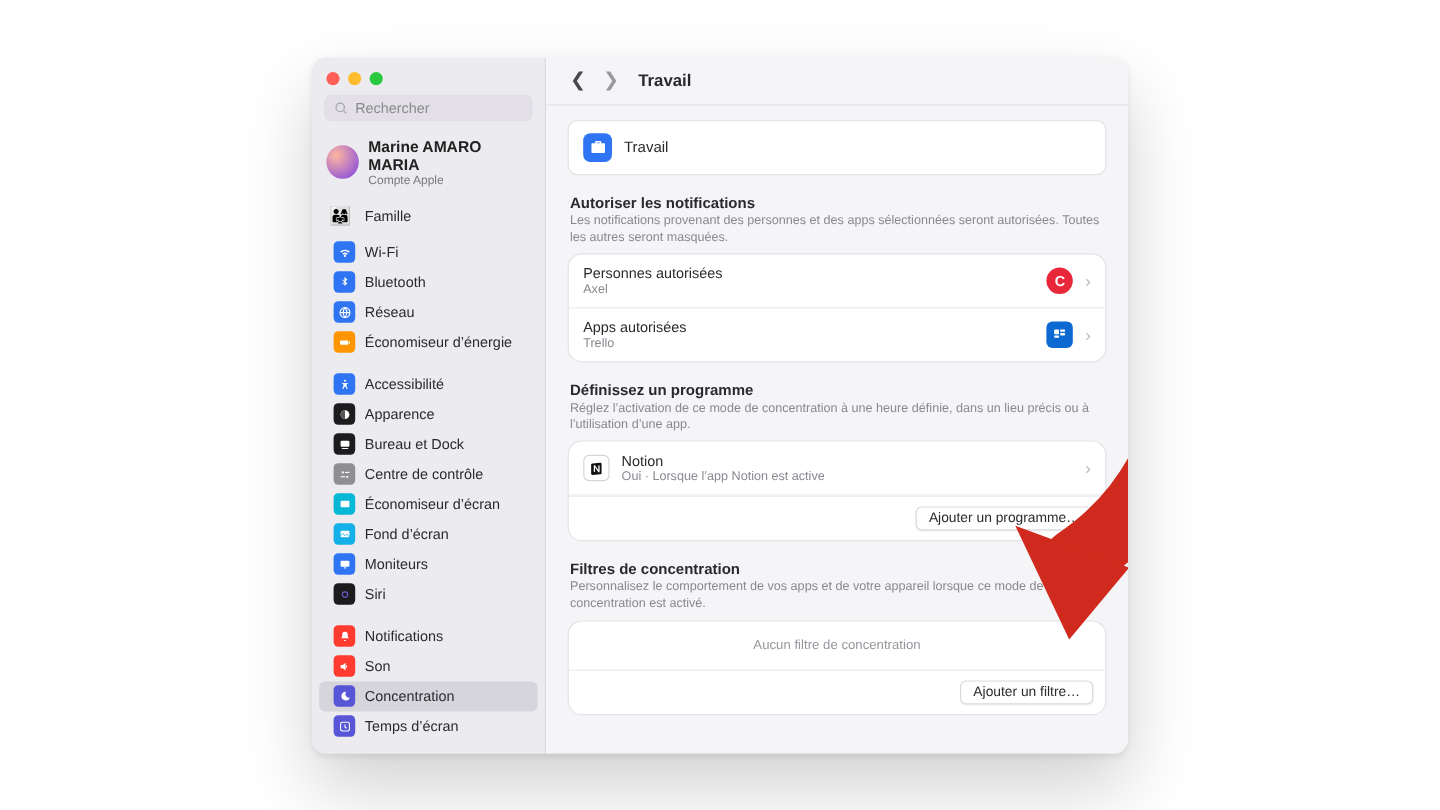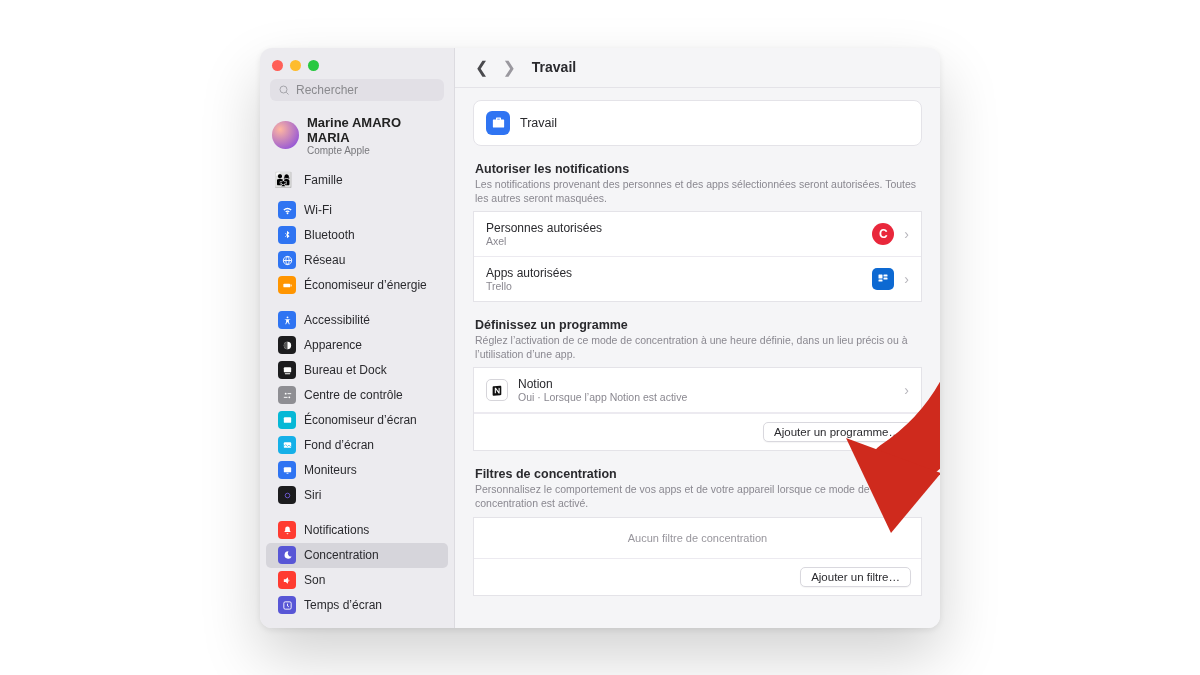--- a/index.html
+++ b/index.html
@@ -93,21 +93,21 @@
   .focus-badge {
     width:24px;height:24px;border-radius:6px;background:#2f74f2;
     display:flex;align-items:center;justify-content:center;color:#fff;font-size:14px;
   }
 
   .section-head { margin:16px 2px 2px; }
   .section-title { font-size:12.5px; font-weight:600; color:#2a2a2e; }
   .section-sub { font-size:10.5px; color:#8a8890; line-height:1.35; margin-top:1px; }
 
   .listbox {
-    margin-top:6px; background:#fff; border:1px solid #e4e3e8; border-radius:0;
+    margin-top:6px; background:#fff; border:1px solid #e4e3e8; border-radius:12px;
     overflow:hidden;
   }
   .row {
     display:flex; align-items:center; padding:9px 12px; gap:10px;
     border-bottom:1px solid #eceaf0;
   }
   .row:last-child{border-bottom:none;}
   .row .txt .t1{font-size:12px;font-weight:500;color:#2a2a2e;}
   .row .txt .t2{font-size:10.5px;color:#8a8890;}
   .row .spacer{flex:1;}
@@ -279,35 +279,35 @@
         </div>
         <div class="sep"></div>
         <div class="item">
           <div class="ic" style="background:#ff3b30">
             <svg width="11" height="11" viewBox="0 0 24 24" fill="#fff">
               <path d="M12 3a5 5 0 0 0-5 5v4l-2 3h14l-2-3V8a5 5 0 0 0-5-5zm-2 15a2 2 0 0 0 4 0z"></path>
             </svg>
           </div>
           <div class="lbl">Notifications</div>
         </div>
+        <div class="item">
+          <div class="ic" style="background:#ff3b30">
+            <svg width="11" height="11" viewBox="0 0 24 24" fill="#fff">
+              <path d="M4 9v6h4l5 4V5L8 9H4zm12 3a3 3 0 0 0-2-3v6a3 3 0 0 0 2-3z"></path>
+            </svg>
+          </div>
+          <div class="lbl">Son</div>
+        </div>
         <div class="item selected">
           <div class="ic" style="background:#5856d6">
             <svg width="11" height="11" viewBox="0 0 24 24" fill="#fff">
               <path d="M14 3a8 8 0 1 0 7 11 7 7 0 0 1-7-11z"></path>
             </svg>
           </div>
           <div class="lbl">Concentration</div>
-        </div>
-        <div class="item">
-          <div class="ic" style="background:#ff3b30">
-            <svg width="11" height="11" viewBox="0 0 24 24" fill="#fff">
-              <path d="M4 9v6h4l5 4V5L8 9H4zm12 3a3 3 0 0 0-2-3v6a3 3 0 0 0 2-3z"></path>
-            </svg>
-          </div>
-          <div class="lbl">Son</div>
         </div>
         <div class="item">
           <div class="ic" style="background:#5856d6">
             <svg width="11" height="11" viewBox="0 0 24 24" fill="none" stroke="#fff" stroke-width="2">
               <rect x="4" y="4" width="16" height="16" rx="3"></rect>
               <path d="M12 8v5l3 2"></path>
             </svg>
           </div>
           <div class="lbl">Temps d’écran</div>
         </div>

